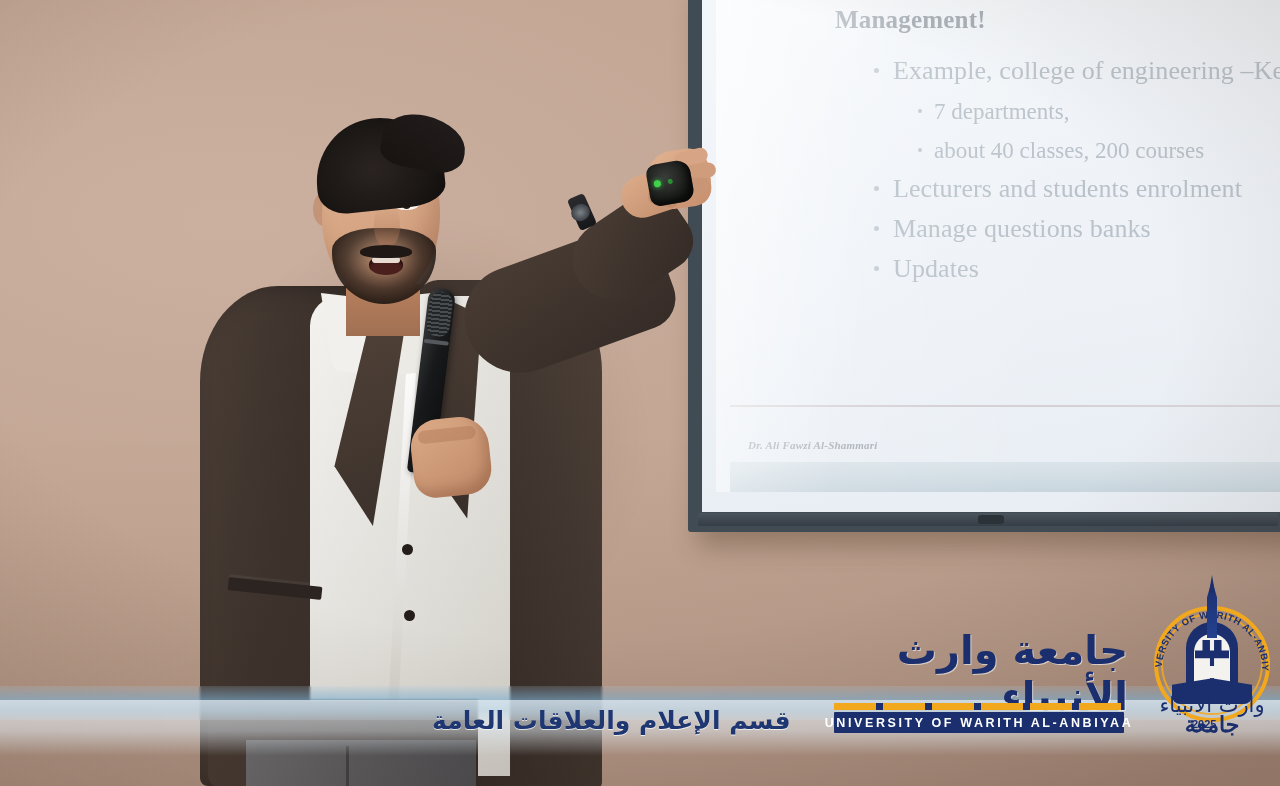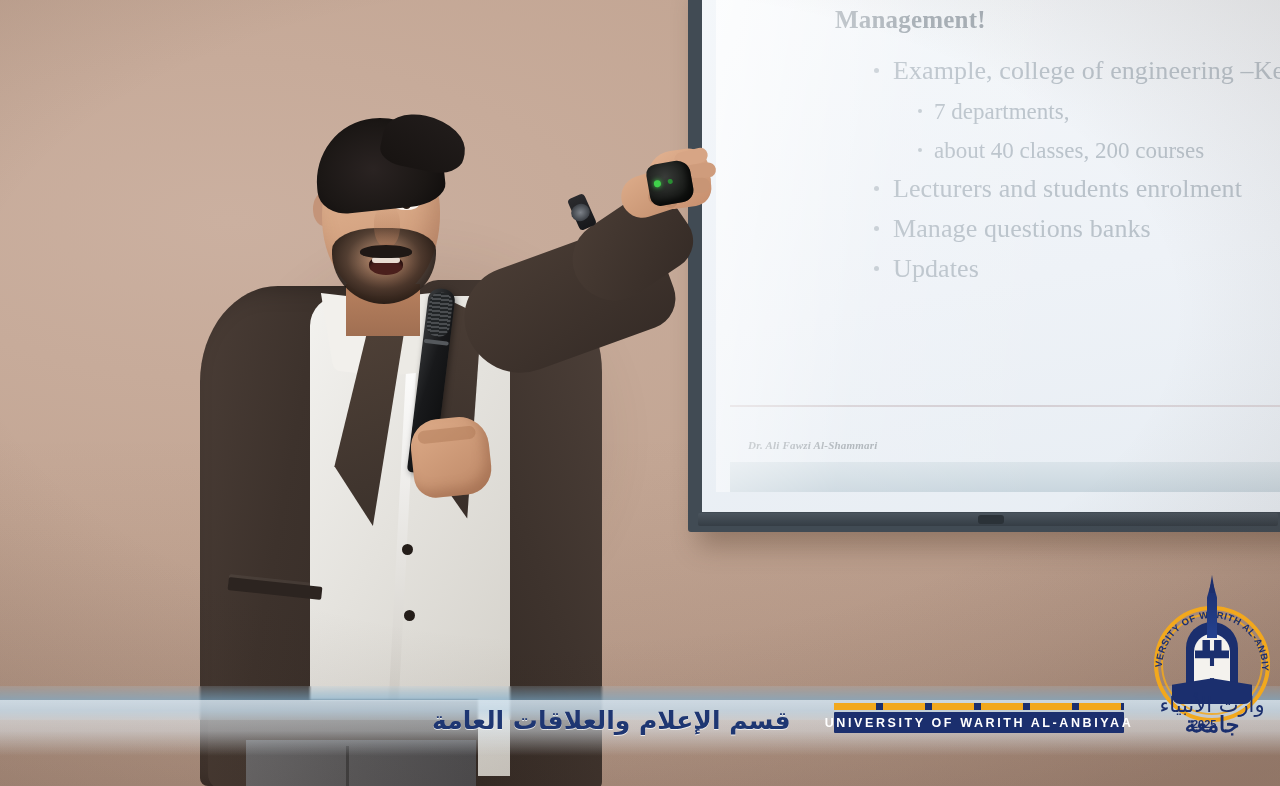--- a/index.html
+++ b/index.html
@@ -383,20 +383,21 @@
   </div>
 
   <div class="wall-vig"></div>
 
   <div class="banner-stripe"></div>
   <div class="banner-stripe2"></div>
 
   <div class="dept-text">قسم الإعلام والعلاقات العامة</div>
 
   <div class="wordmark">
+    <div class="wm-ar">جامعة وارث الأنبياء</div>
     <div class="wm-gold2"></div>
     <div class="wm-bar">
       <span class="wm-en">UNIVERSITY OF WARITH AL-ANBIYAA</span>
     </div>
   </div>
 
   <div class="emblem">
     <div class="em-ring"></div>
     <div class="em-ring2"></div>
     <div class="em-arc-text">

